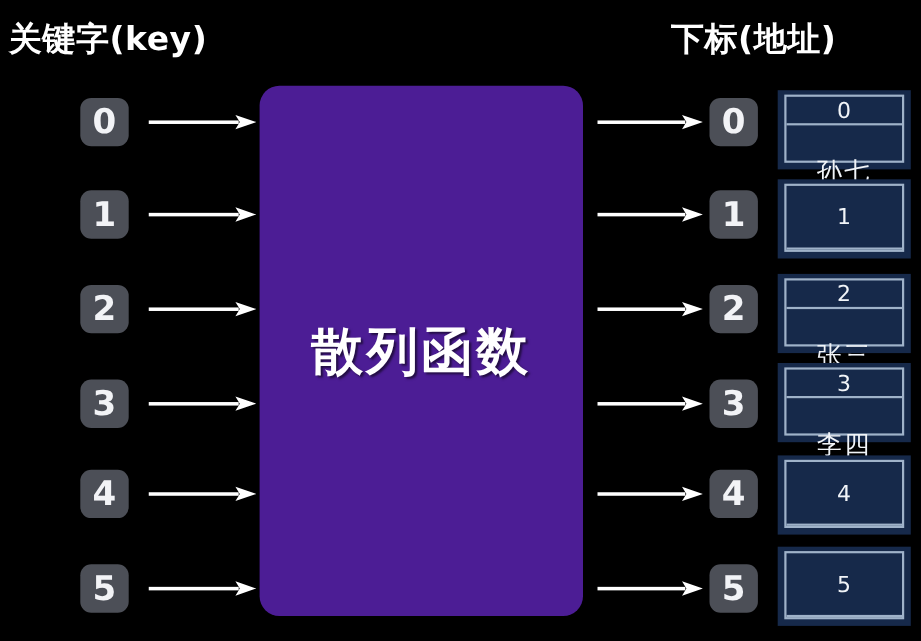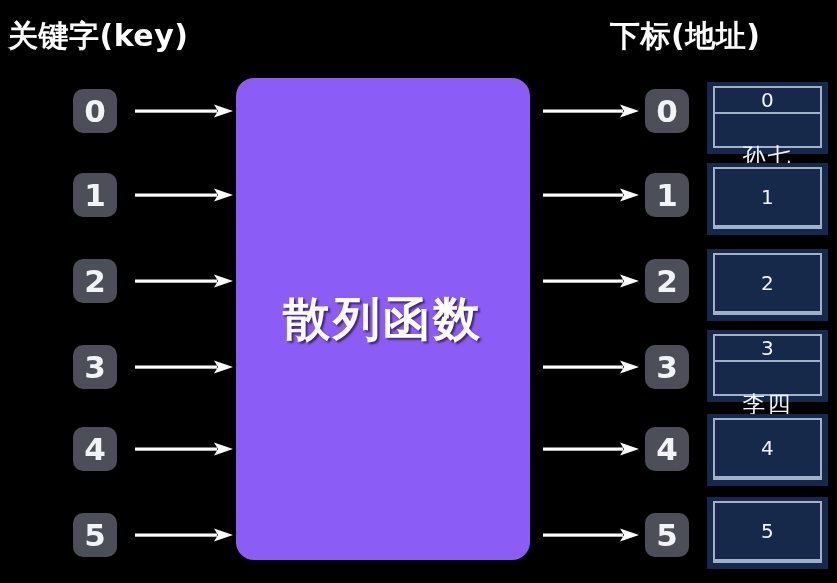--- a/index.html
+++ b/index.html
@@ -33,21 +33,21 @@
   #heading-key   { left: 8px;  top: 18px; }
   #heading-index { left: 610px; top: 18px; }
 
   
   #hash-box {
     position: absolute;
     left: 236px;
     top: 78px;
     width: 294px;
     height: 482px;
-    background: #8b5cf6;
+    background: #4c1d95;
     border-radius: 18px;
   }
   #hash-box-label {
     position: absolute;
     left: 0;
     top: 0;
     width: 294px;
     height: 482px;
     display: flex;
     align-items: center;
@@ -237,20 +237,21 @@
         </div>
       </div>
       <div class="cell-block" style="top: 163px;">
         <div class="cell-inner">
           <div class="cell-index">1</div>
         </div>
       </div>
       <div class="cell-block" style="top: 249px;">
         <div class="cell-inner">
           <div class="cell-index">2</div>
+          <div class="cell-name">张三</div>
         </div>
       </div>
       <div class="cell-block" style="top: 330px;">
         <div class="cell-inner">
           <div class="cell-index">3</div>
           <div class="cell-name">李四</div>
         </div>
       </div>
       <div class="cell-block" style="top: 414px;">
         <div class="cell-inner">

